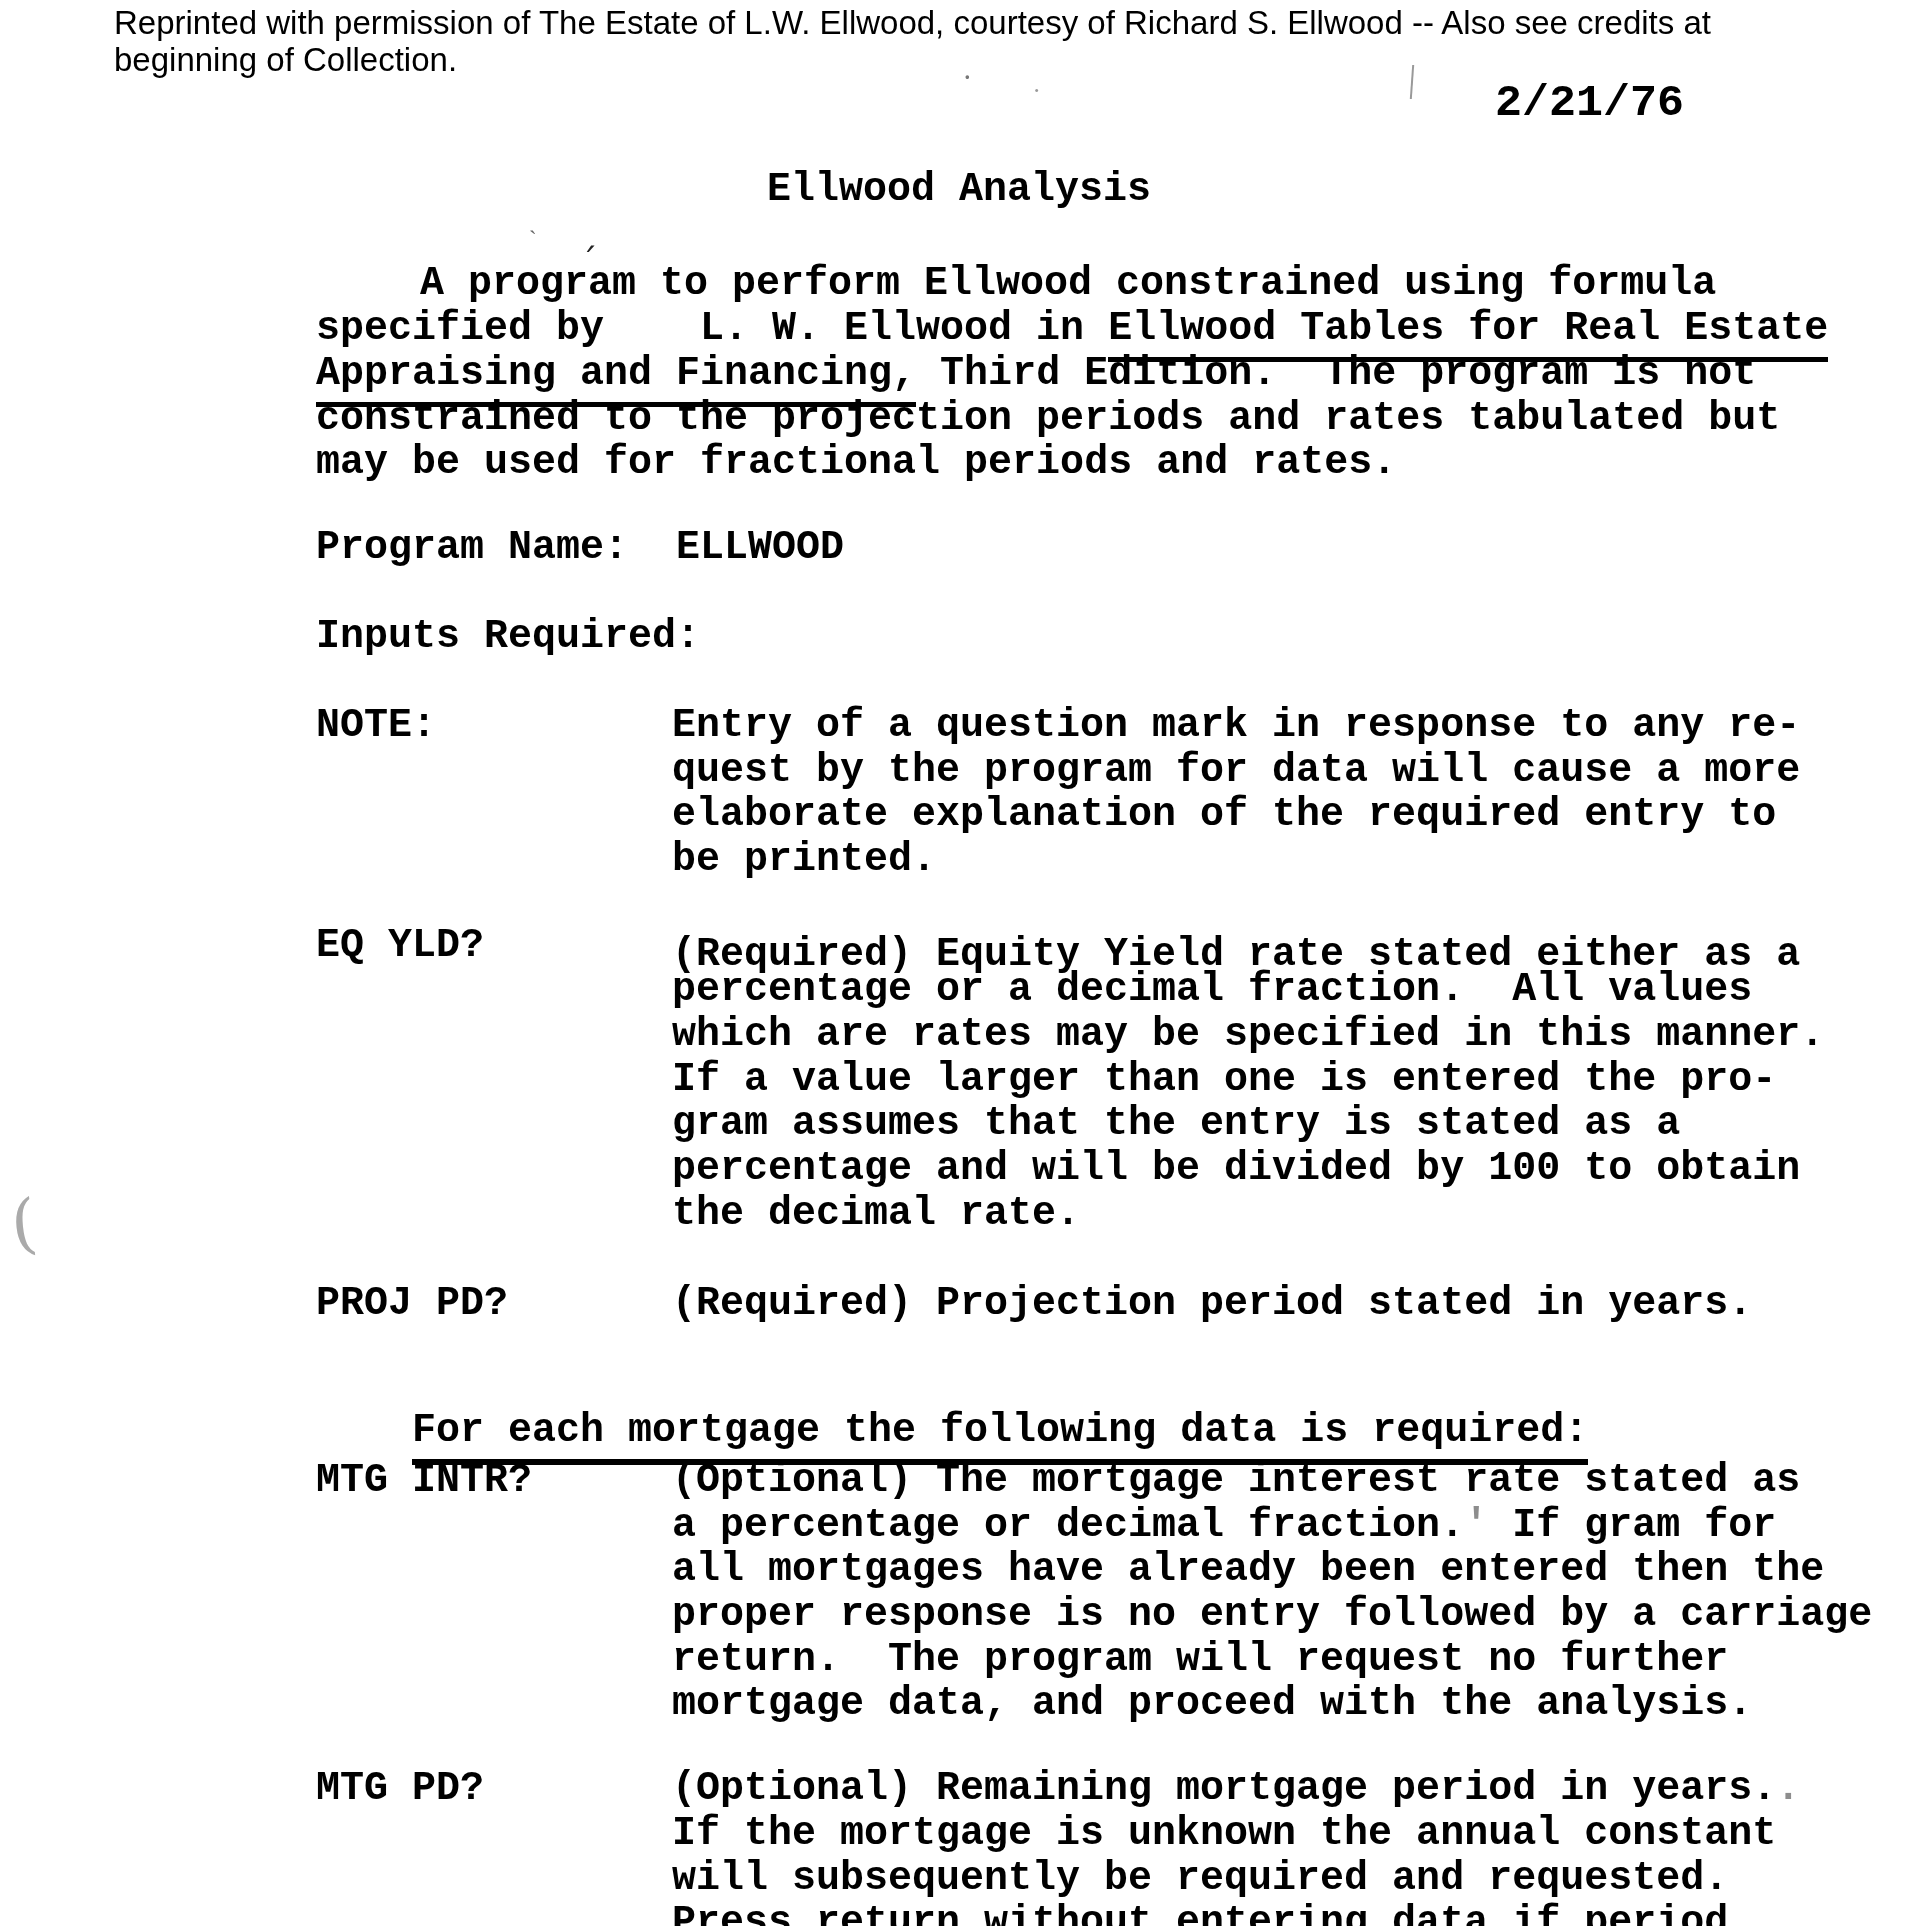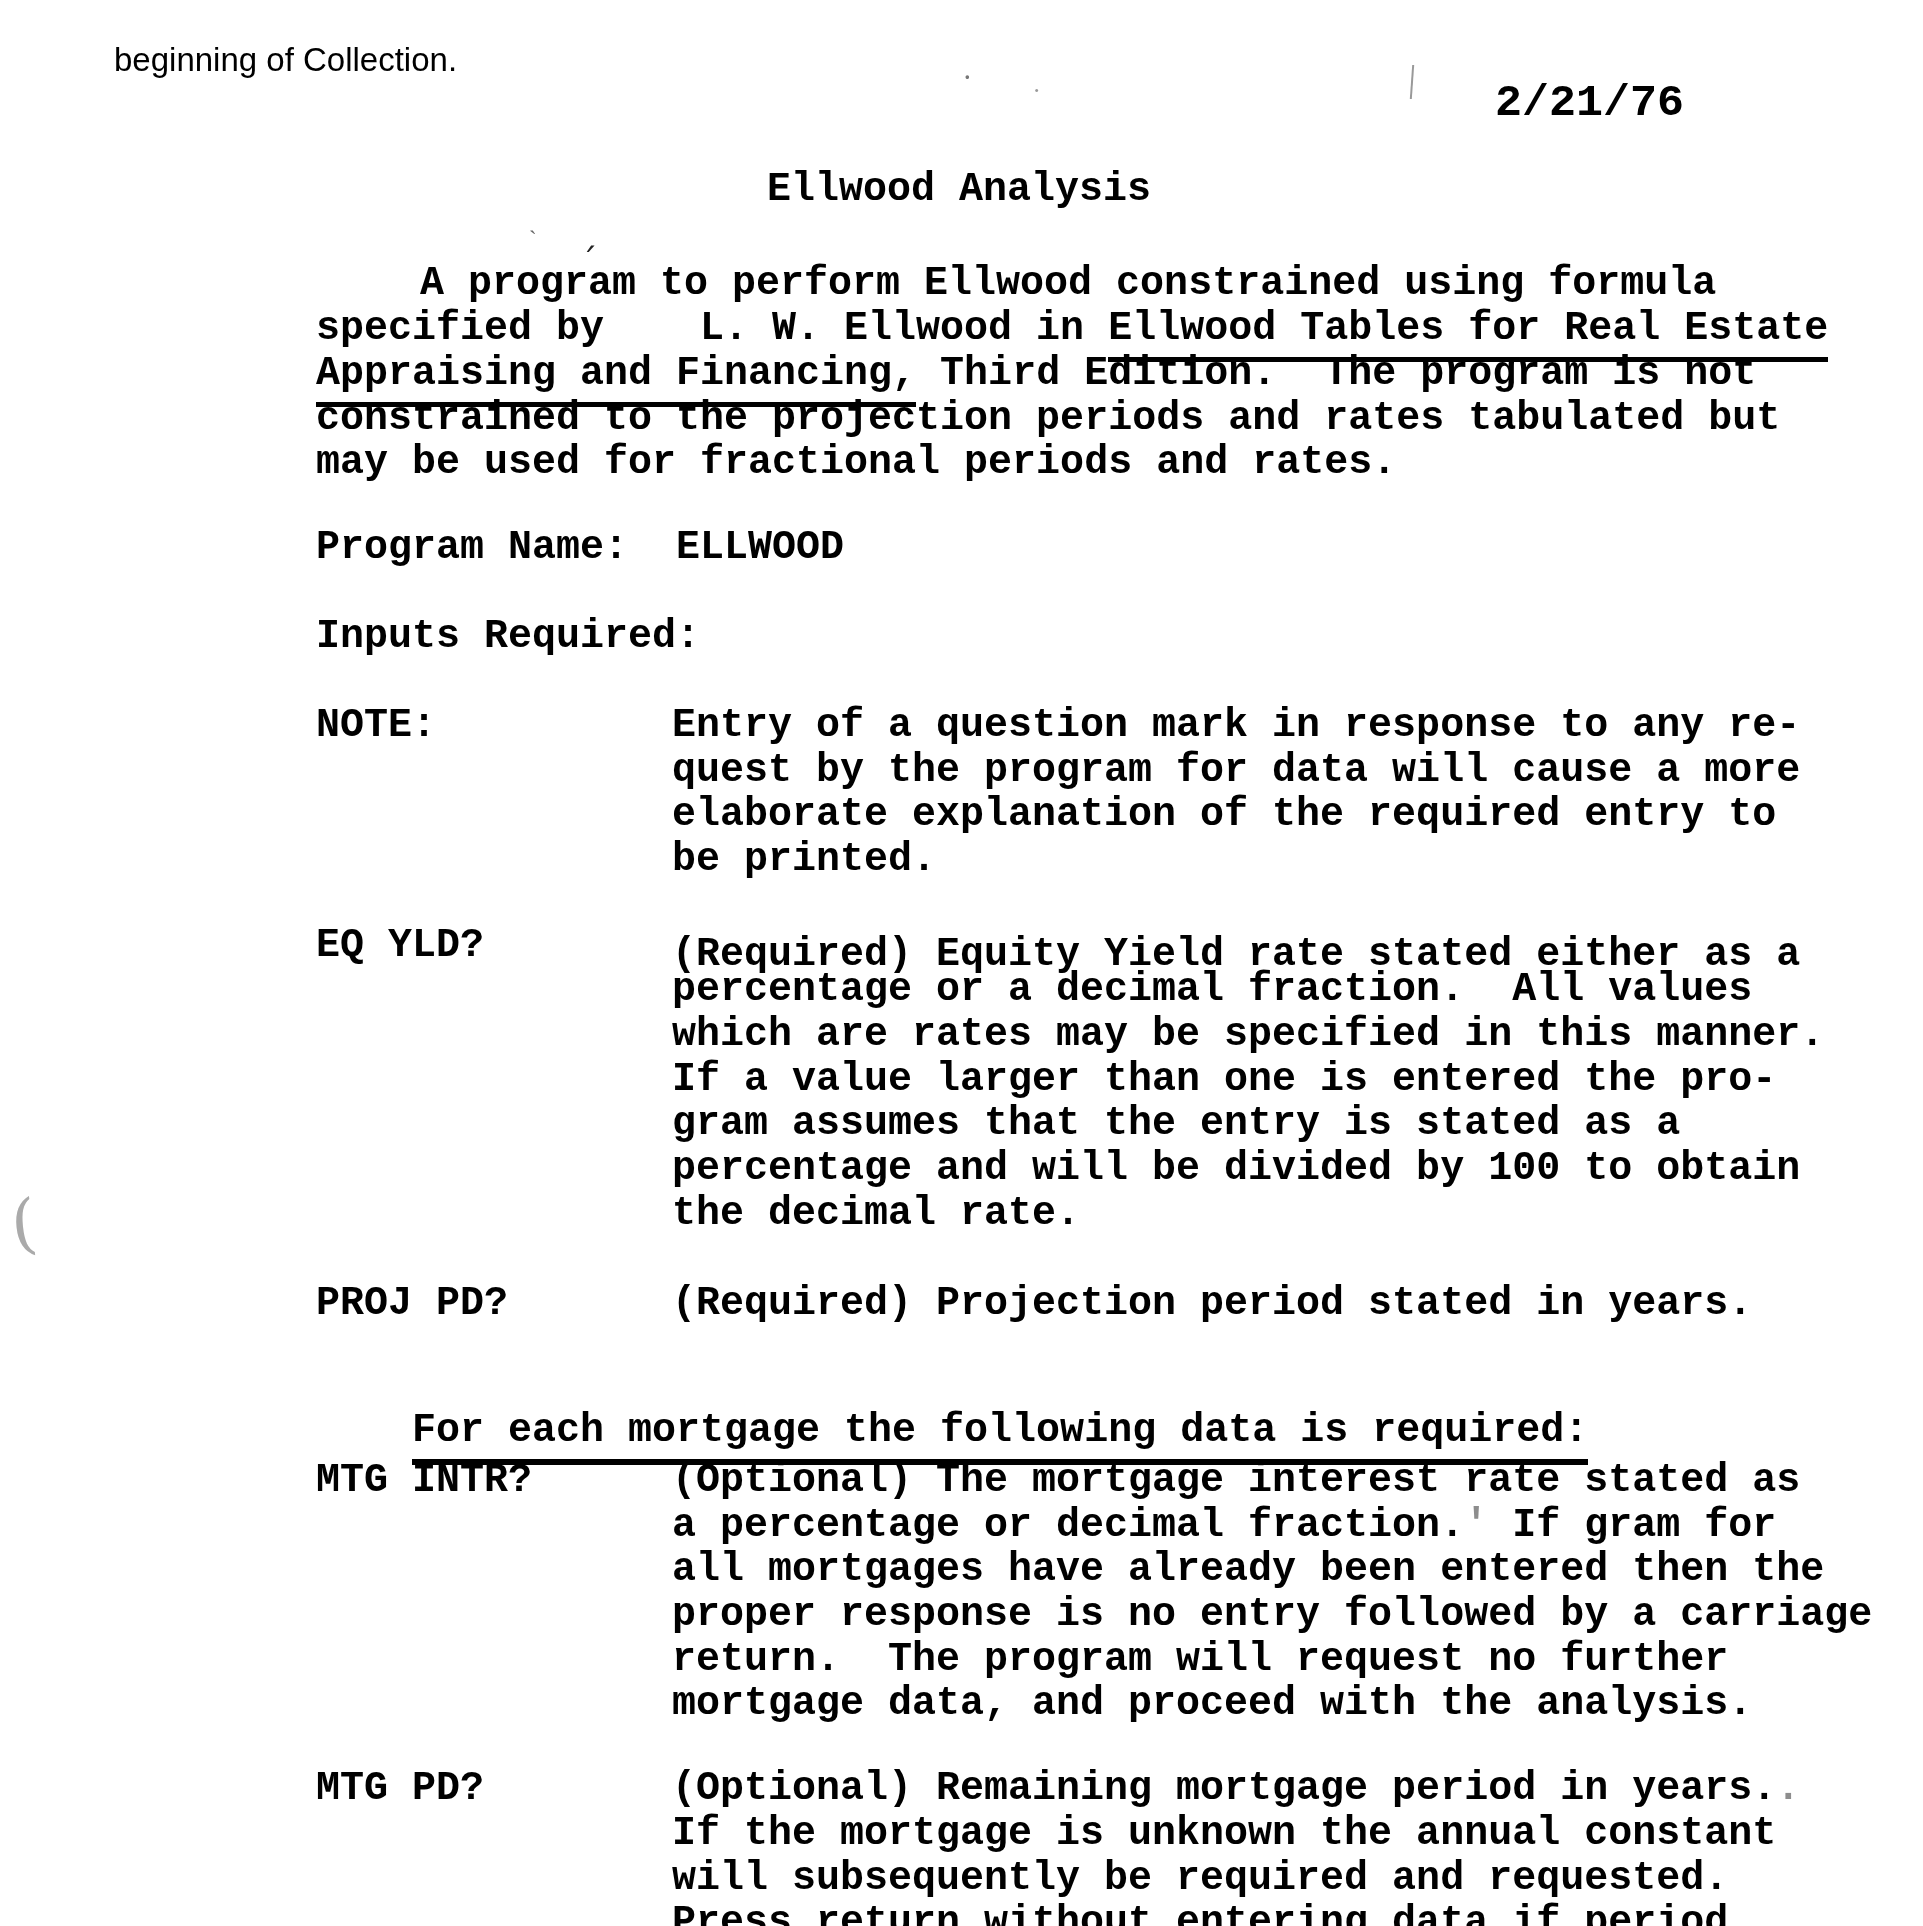--- a/index.html
+++ b/index.html
@@ -43,20 +43,21 @@
     font-family:"DejaVu Serif", serif;
     color:#555;
     white-space:pre;
   }
 </style>
 </head>
 <body>
 
 <div class="page" id="doc">
 
+  <div class="credit" style="top:5.4px;">Reprinted with permission of The Estate of L.W. Ellwood, courtesy of Richard S. Ellwood -- Also see credits at</div>
   <div class="credit" style="top:42px;">beginning of Collection.</div>
 
   <div class="tline date" style="left:1495px;top:83px;">2/21/76</div>
 
   <div class="tline" style="left:767px;top:169px;">Ellwood Analysis</div>
 
   <div class="tline" style="left:316px;top:527px;">Program Name:  ELLWOOD</div>
   <div class="tline heading" style="left:316px;top:1369px;">
     <span class="u">For each mortgage the following data is required:</span>
   </div>

